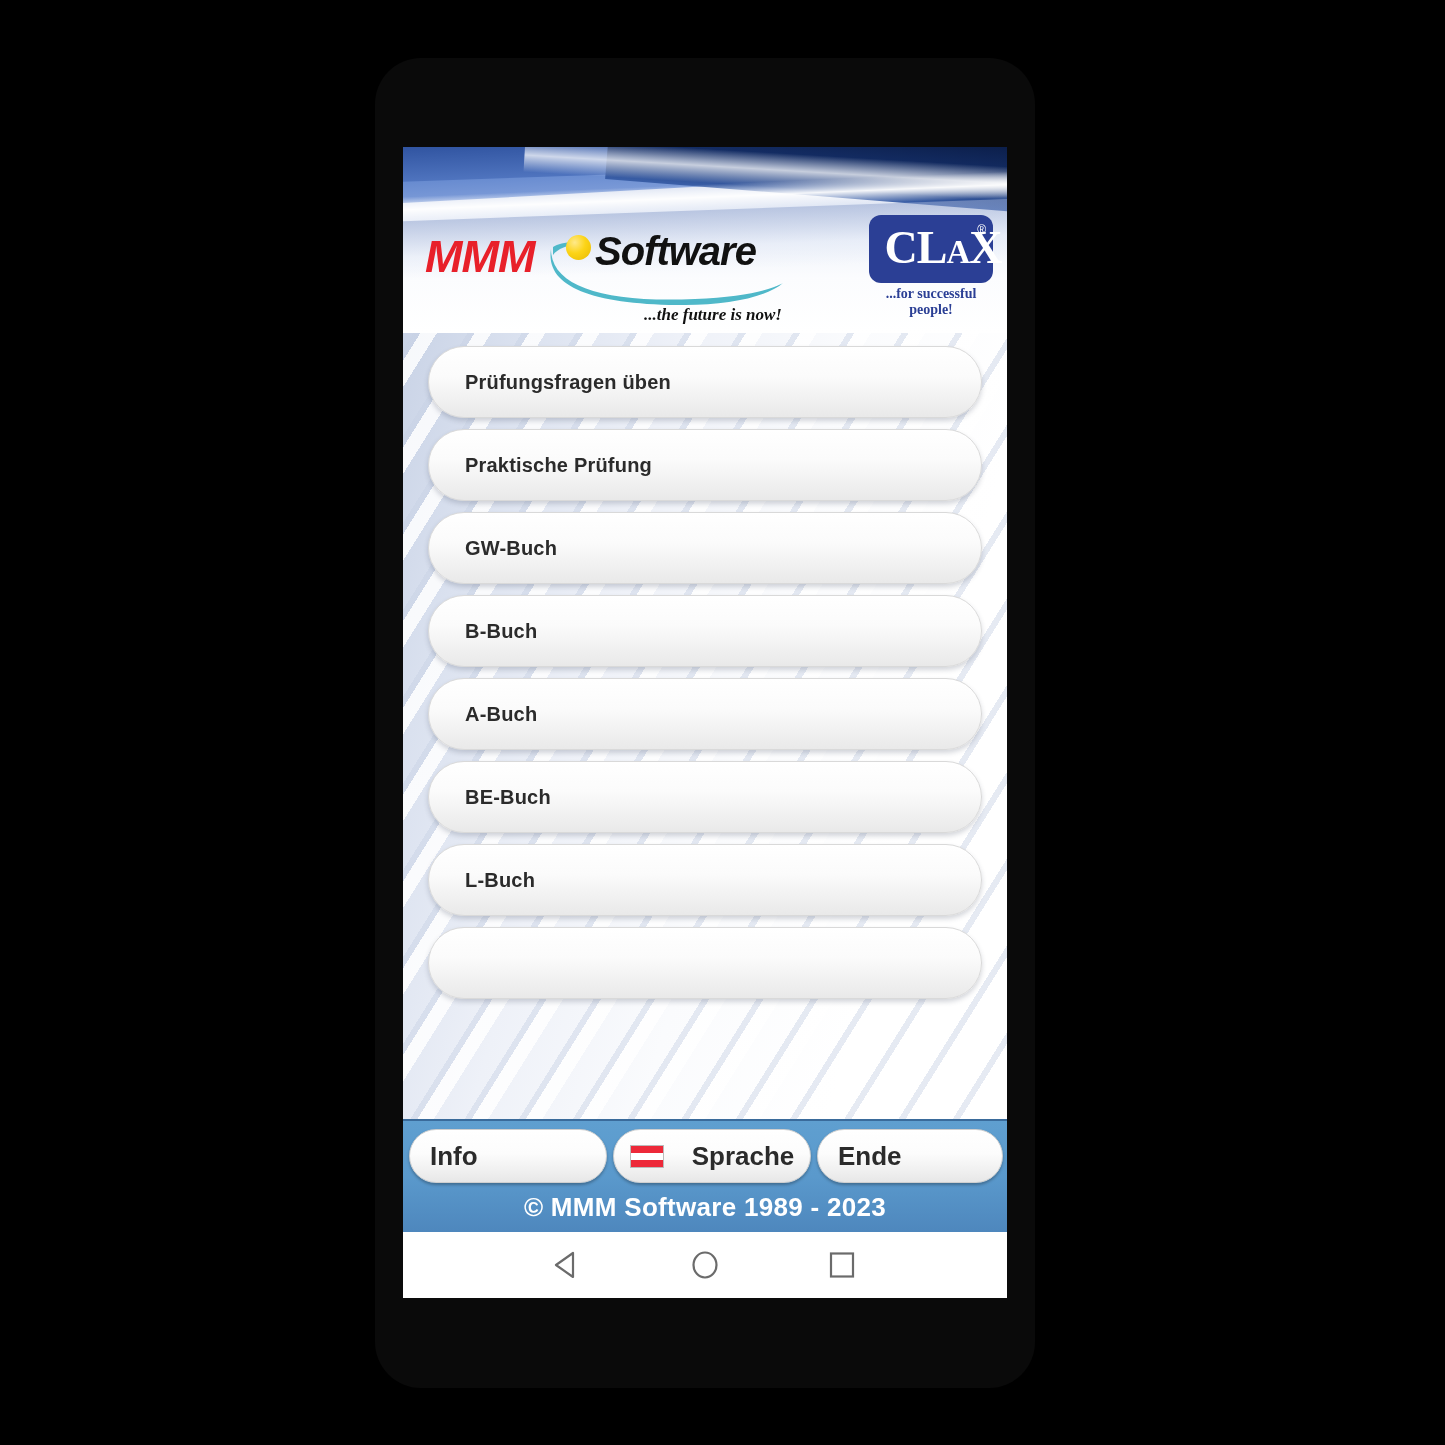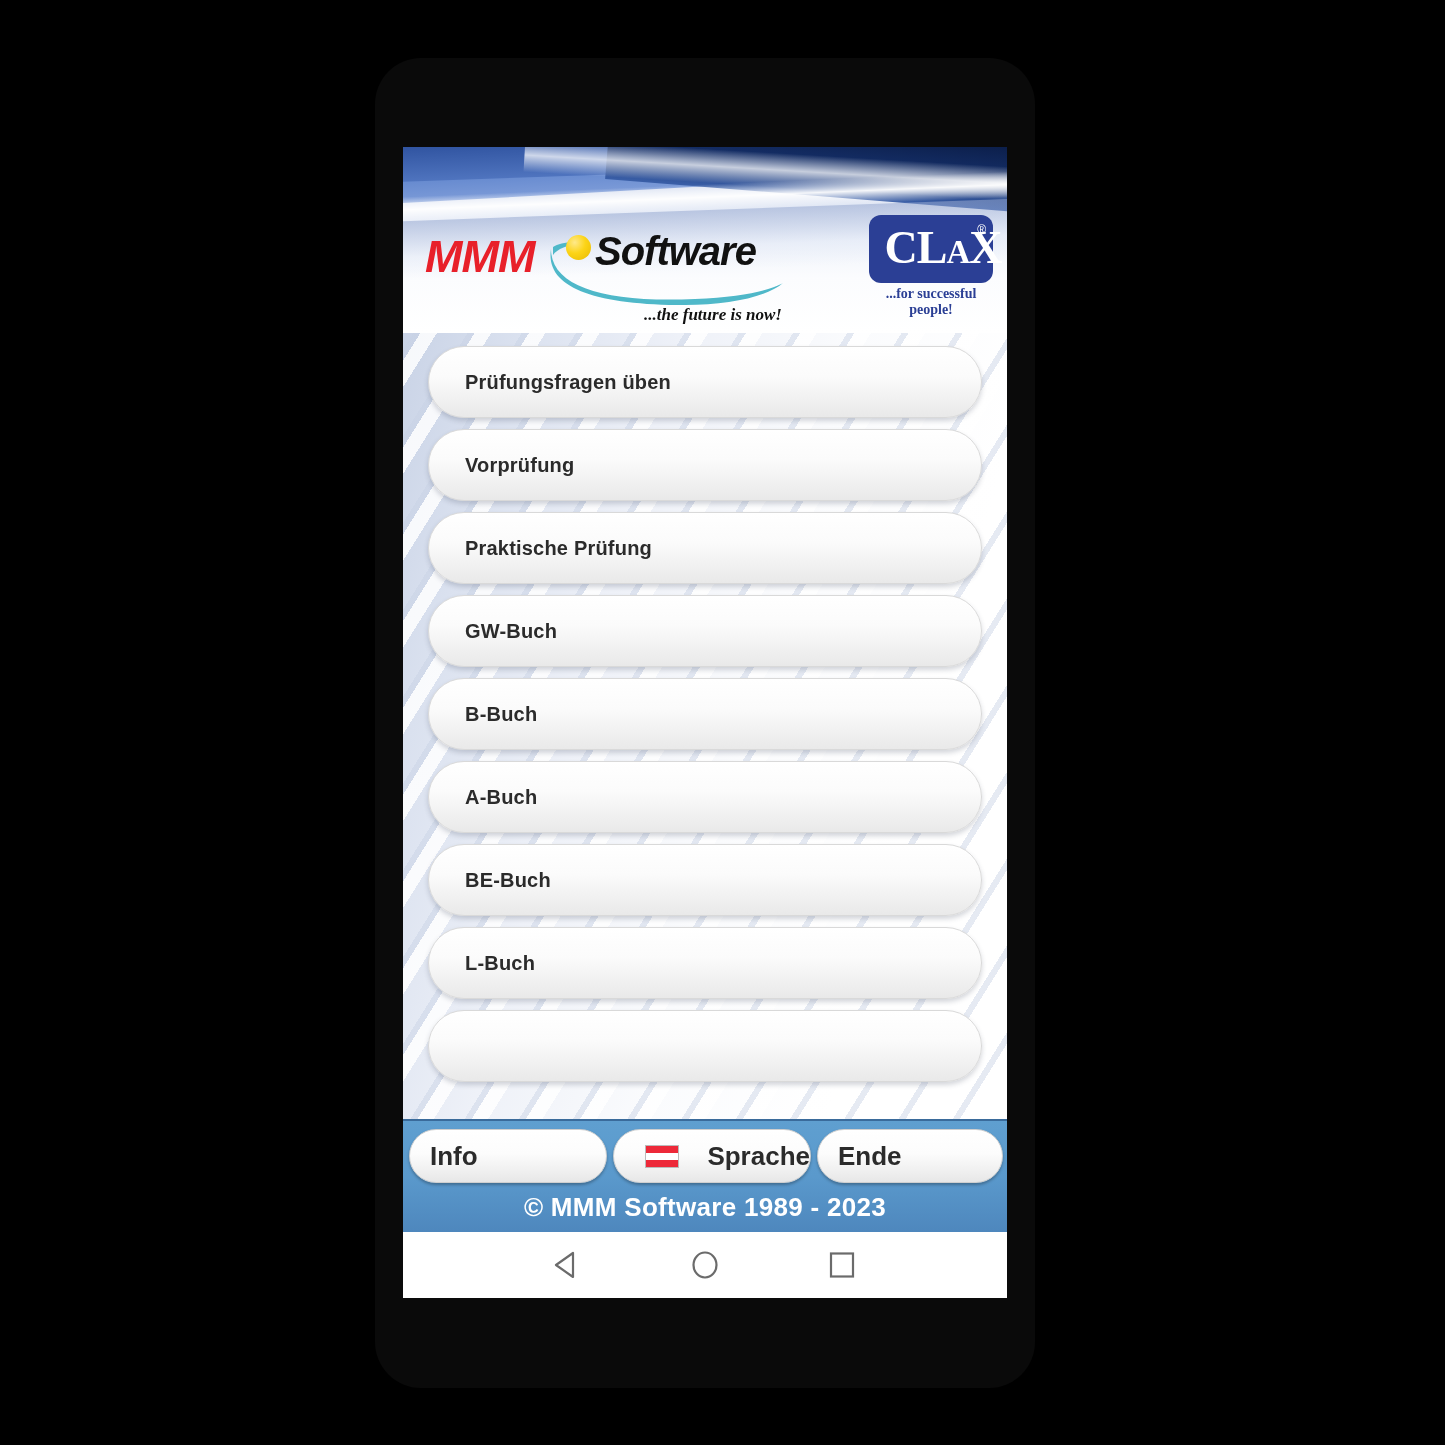--- a/index.html
+++ b/index.html
@@ -290,21 +290,21 @@
     border-radius: 27px;
     border: 1px solid #cfcfcf;
     background: linear-gradient(to bottom, #ffffff 0%, #fcfcfc 45%, #f0f0f0 78%, #e7e7e7 100%);
     box-shadow: 0 2px 3px rgba(0,0,0,.28), inset 0 1px 0 rgba(255,255,255,.95);
     display: flex;
     align-items: center;
     box-sizing: border-box;
     cursor: pointer;
   }
   .tb-info { flex: 0 0 198px; padding-left: 20px; }
-  .tb-sprache { flex: 0 0 198px; justify-content: flex-end; gap: 28px; }
+  .tb-sprache { flex: 0 0 198px; justify-content: center; gap: 28px; }
   .tb-ende { flex: 0 0 186px; padding-left: 20px; }
   .tb-label {
     font-family: "Liberation Sans", sans-serif;
     font-weight: bold;
     font-size: 26px;
     color: #2b2b2b;
   }
   .flag-at {
     width: 34px;
     height: 23px;
@@ -371,23 +371,20 @@
           <span class="clax-word"><span>CL</span><span class="small">A</span><span>X</span></span>
           <span class="clax-reg">®</span>
         </div>
         <div class="clax-tag">...for successful people!</div>
       </div>
     </div>
 
     <div class="menu">
       <div class="menu-btn">
         <span class="menu-btn-label">Prüfungsfragen üben</span>
-      </div>
-      <div class="menu-btn">
-        <span class="menu-btn-label">Vorprüfung</span>
       </div>
       <div class="menu-btn">
         <span class="menu-btn-label">Praktische Prüfung</span>
       </div>
       <div class="menu-btn">
         <span class="menu-btn-label">GW-Buch</span>
       </div>
       <div class="menu-btn">
         <span class="menu-btn-label">B-Buch</span>
       </div>

